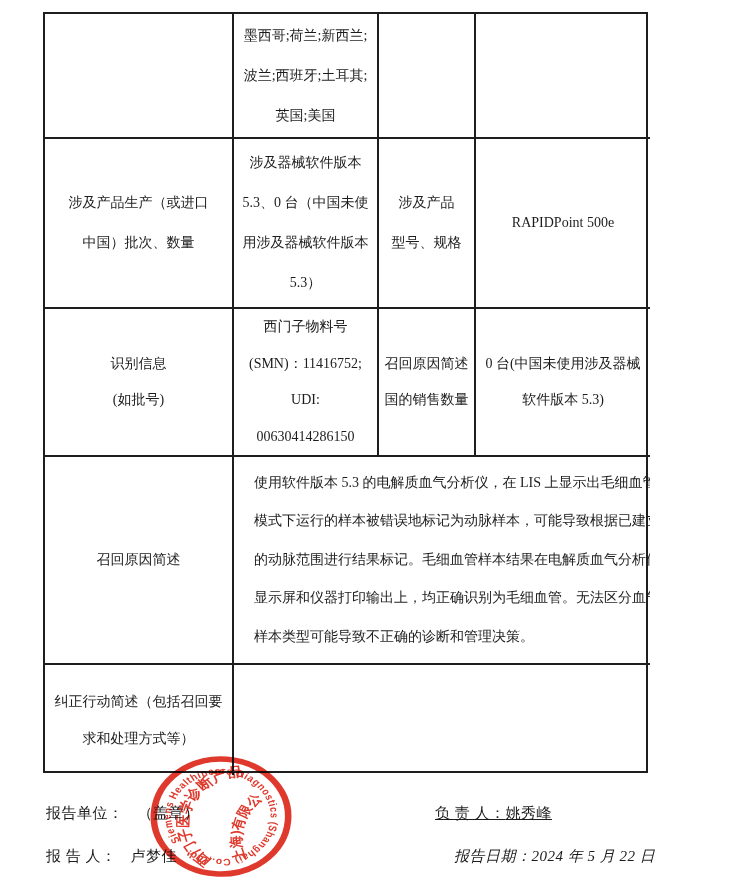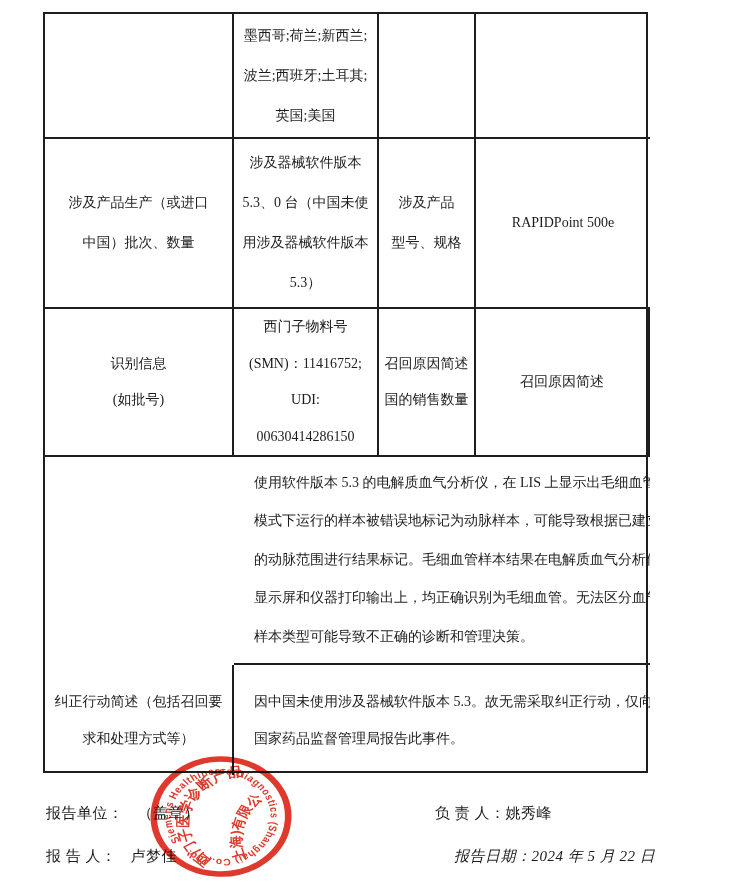--- a/index.html
+++ b/index.html
@@ -33,21 +33,21 @@
   .cell.leftalign{
     justify-content:flex-start;text-align:left;
     padding-left:20px;padding-right:4px;line-height:38.5px;
   }
   .cell.lh36{line-height:36.5px;}
   .cell.lh37{line-height:37px;}
   
   .fline{position:absolute;font-size:15px;white-space:pre;letter-spacing:.5px;}
   #f-unit{left:46px;top:804px;}
   #f-reporter{left:46px;top:847px;}
-  #f-responsible{left:435px;top:804px;}
+  #f-responsible{left:435px;top:804px;text-decoration:underline;}
   #f-date{left:454px;top:847px;font-style:italic;}
   .fline .gap{display:inline-block;width:14px;}
   
   .stamp{
     position:absolute;mix-blend-mode:multiply;opacity:.93;
     color:#dc2a1c;
     font-family:"Liberation Sans","DejaVu Sans",sans-serif;
   }
   #stamp-bottom{left:148px;top:754px;}
   #stamp-right{left:657px;top:300px;}
@@ -77,32 +77,32 @@
     <div class="cell lastcol">RAPIDPoint 500e</div>
 
     <div class="cell lh36">识别信息
 (如批号)</div>
     <div class="cell lh36">西门子物料号
 (SMN)：11416752;
 UDI:
 00630414286150</div>
     <div class="cell lh36">召回原因简述
 国的销售数量</div>
+    <div class="cell lastcol lh36">0 台(中国未使用涉及器械
+软件版本 5.3)</div>
 
     <div class="cell">召回原因简述</div>
     <div class="cell span3 lastcol leftalign">使用软件版本 5.3 的电解质血气分析仪，在 LIS 上显示出毛细血管
 模式下运行的样本被错误地标记为动脉样本，可能导致根据已建立
 的动脉范围进行结果标记。毛细血管样本结果在电解质血气分析仪
 显示屏和仪器打印输出上，均正确识别为毛细血管。无法区分血气
 样本类型可能导致不正确的诊断和管理决策。</div>
 
     <div class="cell lastrow lh37">纠正行动简述（包括召回要
 求和处理方式等）</div>
-    <div class="cell span3 lastcol lastrow leftalign lh37">因中国未使用涉及器械软件版本 5.3。故无需采取纠正行动，仅向
-国家药品监督管理局报告此事件。</div>
   </div>
 
   <div class="fline" id="f-unit"><span>报告单位：</span><span class="gap"></span><span>（盖章）</span></div>
 
   <div class="fline" id="f-reporter"><span>报 告 人：</span><span class="gap"></span><span>卢梦佳</span></div>
 
   <div class="fline" id="f-responsible"><span>负 责 人：</span><span>姚秀峰</span></div>
 
   <div class="fline" id="f-date"><span>报告日期：</span><span>2024 年 5 月 22 日</span></div>
 

